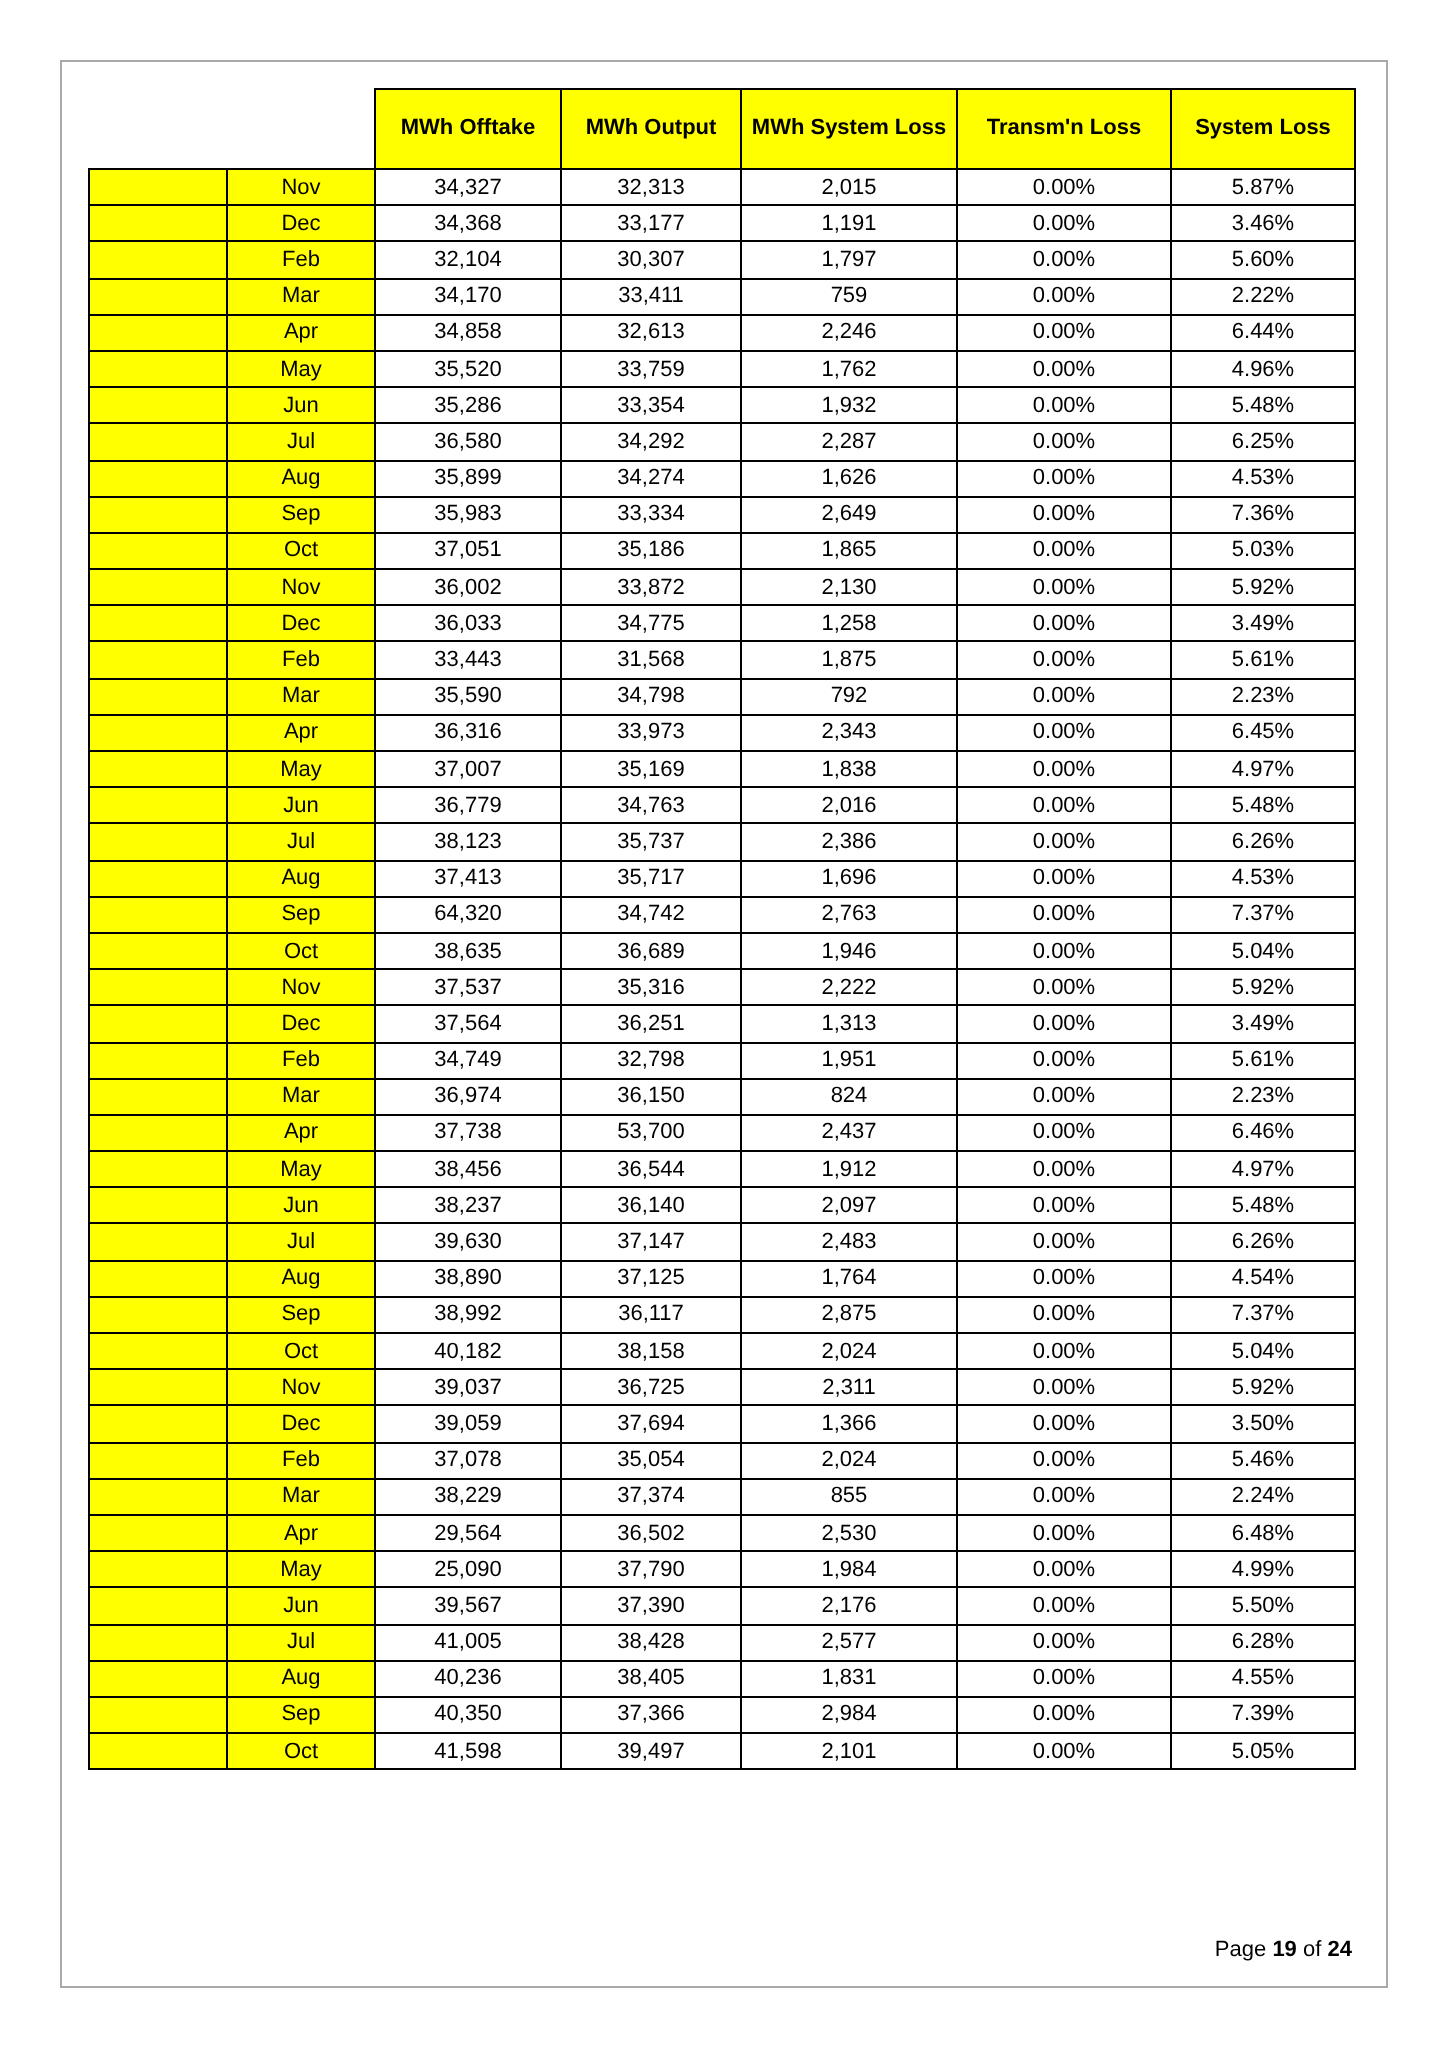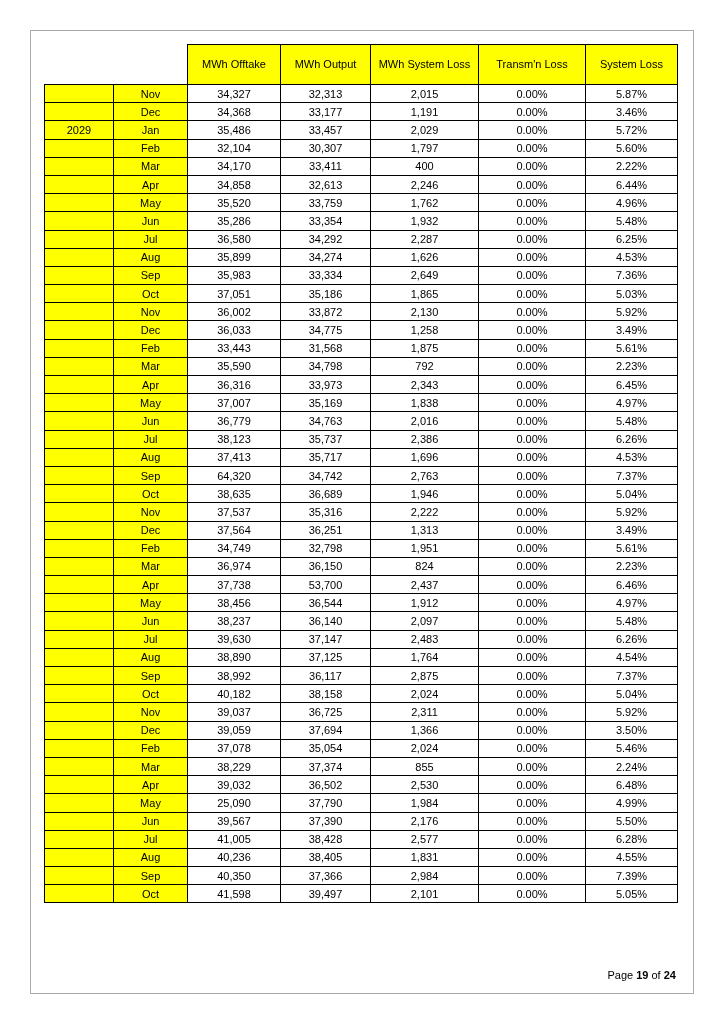--- a/index.html
+++ b/index.html
@@ -35,21 +35,21 @@
   th.spacer {
     border: none;
     background: transparent;
     padding: 0;
   }
   th.hdr {
     border: 1px solid var(--border-color, #000);
     background: var(--header-bg, #ffff00);
     color: #000;
     font-size: 11px;
-    font-weight: normal;
+    font-weight: bold;
     text-align: center;
     vertical-align: middle;
     height: 40px;
     padding: 2px 4px;
     line-height: 1.25;
   }
   td.label-cell {
     border: 1px solid var(--border-color, #000);
     background: var(--row-label-bg, #ffff00);
     color: #000;
@@ -117,43 +117,34 @@
         <tr>
           <td class="label-cell"></td>
           <td class="label-cell">Dec</td>
           <td class="num-cell">34,368</td>
           <td class="num-cell">33,177</td>
           <td class="num-cell">1,191</td>
           <td class="num-cell">0.00%</td>
           <td class="num-cell">3.46%</td>
         </tr>
         <tr>
-          <td class="label-cell">2029</td>
-          <td class="label-cell">Jan</td>
-          <td class="num-cell">35,486</td>
-          <td class="num-cell">33,457</td>
-          <td class="num-cell">2,029</td>
-          <td class="num-cell">0.00%</td>
-          <td class="num-cell">5.72%</td>
-        </tr>
-        <tr>
           <td class="label-cell"></td>
           <td class="label-cell">Feb</td>
           <td class="num-cell">32,104</td>
           <td class="num-cell">30,307</td>
           <td class="num-cell">1,797</td>
           <td class="num-cell">0.00%</td>
           <td class="num-cell">5.60%</td>
         </tr>
         <tr>
           <td class="label-cell"></td>
           <td class="label-cell">Mar</td>
           <td class="num-cell">34,170</td>
           <td class="num-cell">33,411</td>
-          <td class="num-cell">400</td>
+          <td class="num-cell">759</td>
           <td class="num-cell">0.00%</td>
           <td class="num-cell">2.22%</td>
         </tr>
         <tr>
           <td class="label-cell"></td>
           <td class="label-cell">Apr</td>
           <td class="num-cell">34,858</td>
           <td class="num-cell">32,613</td>
           <td class="num-cell">2,246</td>
           <td class="num-cell">0.00%</td>
@@ -443,21 +434,21 @@
           <td class="label-cell">Mar</td>
           <td class="num-cell">38,229</td>
           <td class="num-cell">37,374</td>
           <td class="num-cell">855</td>
           <td class="num-cell">0.00%</td>
           <td class="num-cell">2.24%</td>
         </tr>
         <tr>
           <td class="label-cell"></td>
           <td class="label-cell">Apr</td>
-          <td class="num-cell">39,032</td>
+          <td class="num-cell">29,564</td>
           <td class="num-cell">36,502</td>
           <td class="num-cell">2,530</td>
           <td class="num-cell">0.00%</td>
           <td class="num-cell">6.48%</td>
         </tr>
         <tr>
           <td class="label-cell"></td>
           <td class="label-cell">May</td>
           <td class="num-cell">25,090</td>
           <td class="num-cell">37,790</td>

